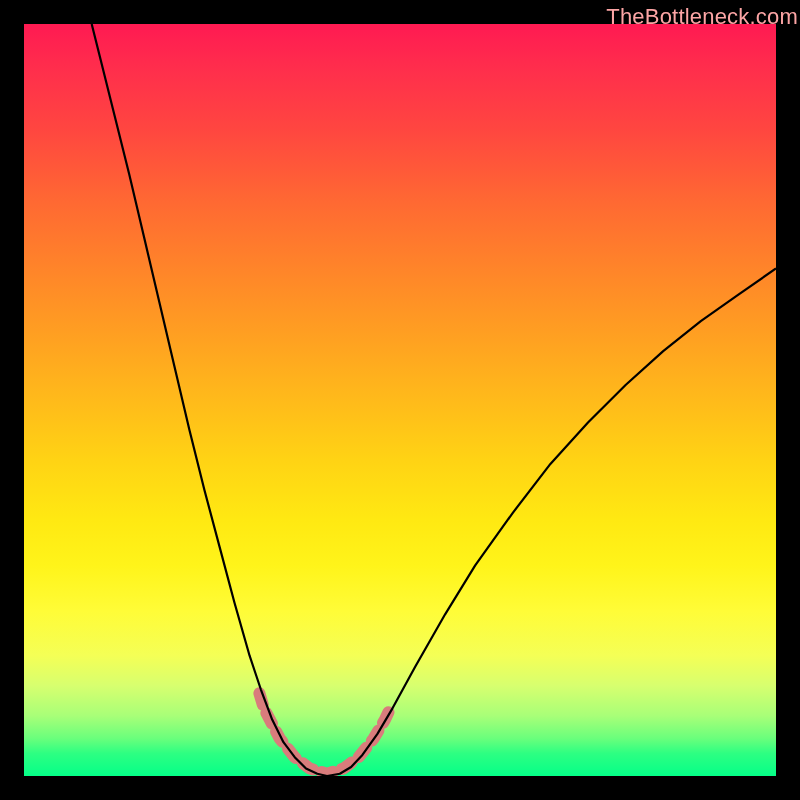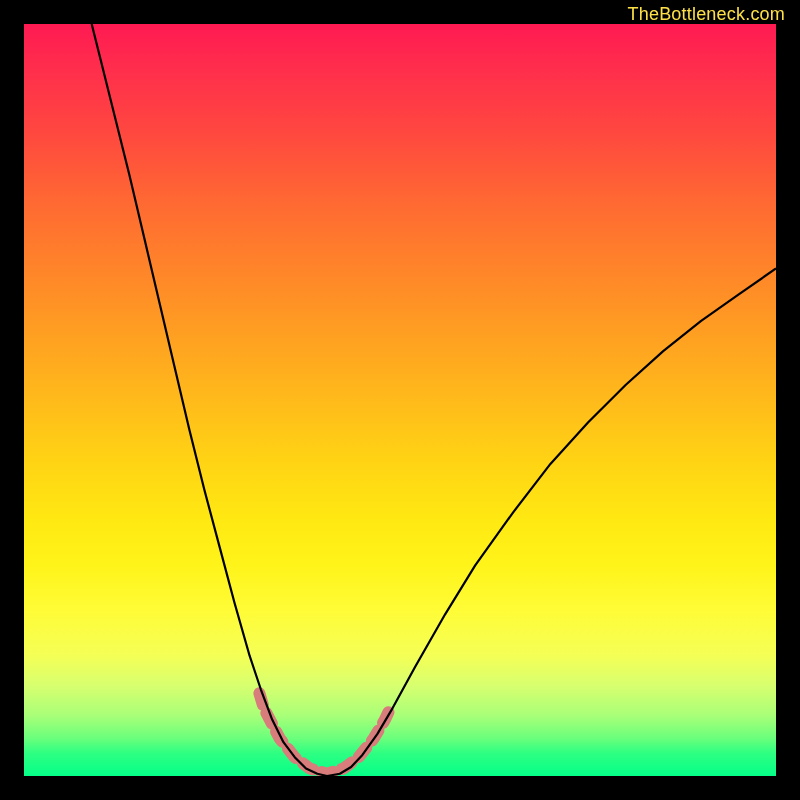--- a/index.html
+++ b/index.html
@@ -6,25 +6,25 @@
   html, body { width: 800px; height: 800px; overflow: hidden; background: #000; }
   .frame {
     position: relative;
     width: 800px;
     height: 800px;
     background: #000;
   }
   .watermark {
     position: absolute;
     top: 4px;
-    right: 15px;
+    right: 2px;
     font-family: Arial, Helvetica, sans-serif;
-    font-size: 18px;
+    font-size: 22px;
     font-weight: 500;
-    color: #fde047;
+    color: #fca5a5;
     letter-spacing: 0.2px;
     z-index: 10;
   }
   .plot {
     position: absolute;
     left: 24px;
     top: 24px;
     width: 752px;
     height: 752px;
   }

